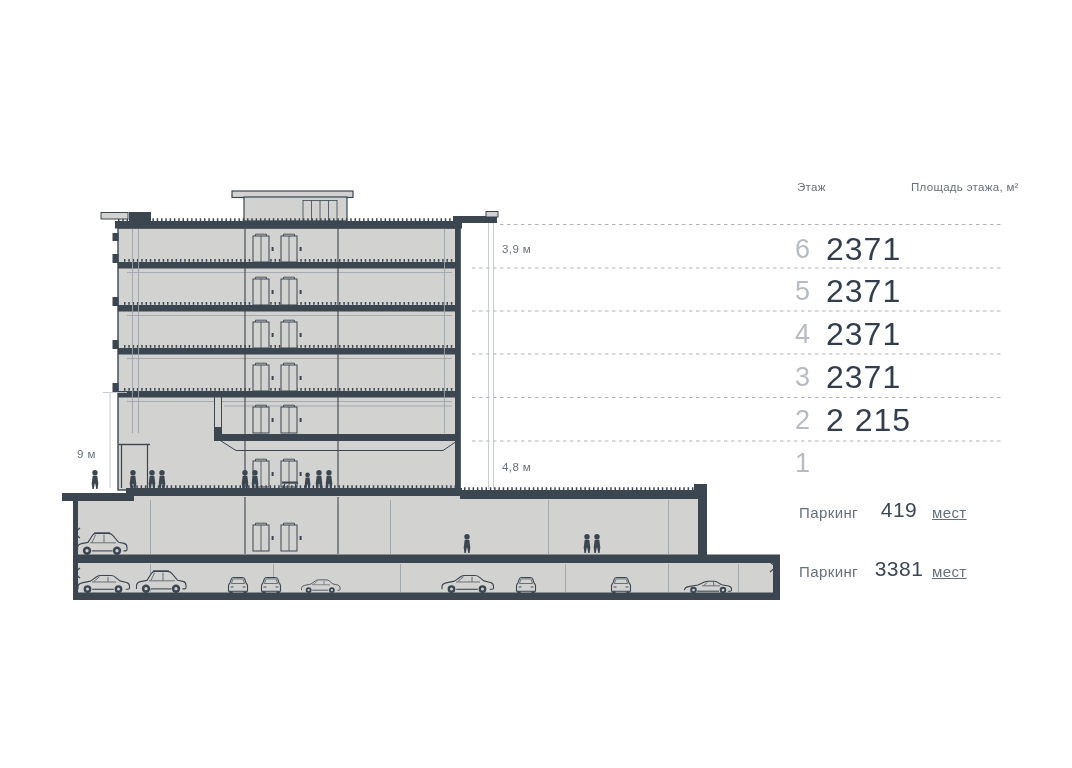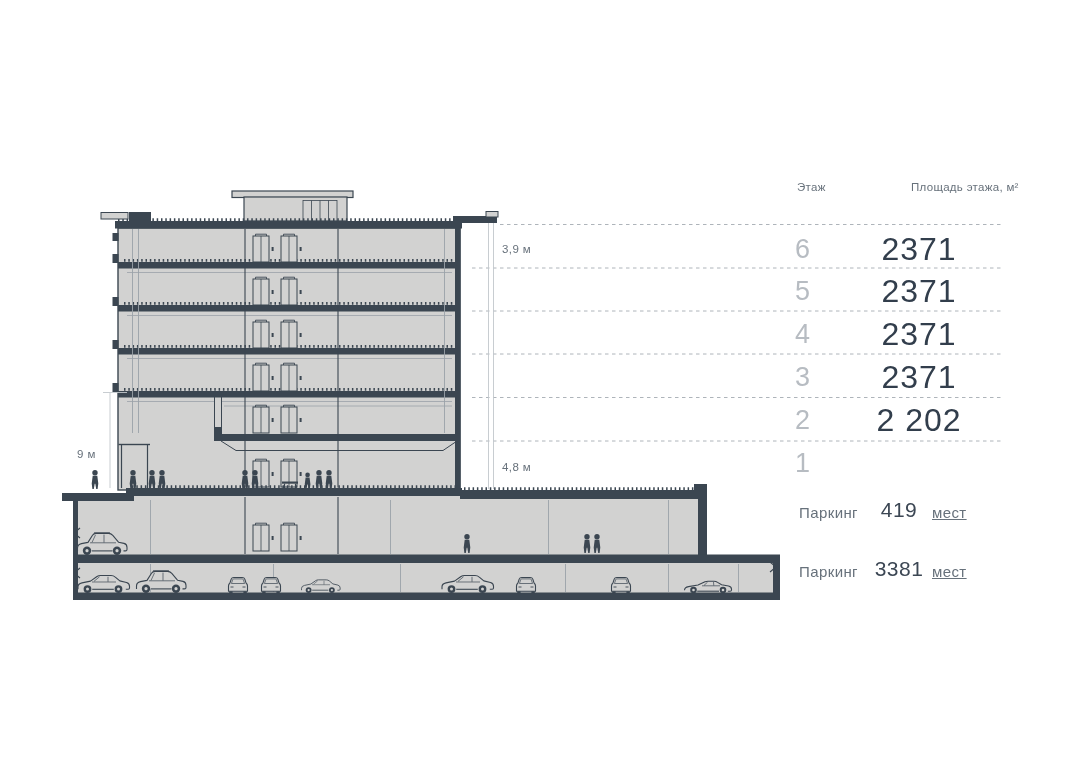--- a/index.html
+++ b/index.html
@@ -11,21 +11,21 @@
   svg text{font-family:"Liberation Sans",sans-serif;}
   .dim-label{font-size:11.5px;fill:#67717b;letter-spacing:0.4px;}
 
   .panel{position:absolute;left:0;top:0;width:1072px;height:768px;pointer-events:none;}
   .th{position:absolute;font-size:11.5px;color:#67717b;letter-spacing:0.3px;white-space:nowrap;}
   .th-floor{left:797px;top:181px;}
   .th-area{left:875px;top:181px;margin-left:36px;}
 
   .frow{position:absolute;left:780px;width:232px;height:44px;display:flex;align-items:center;}
   .fnum{width:46px;text-align:center;font-size:27px;color:#b7bcc2;letter-spacing:1px;}
-  .fval{flex:1;text-align:center;font-size:32px;color:#323e4c;letter-spacing:1px;white-space:pre;}
+  .fval{flex:1;font-size:32px;color:#323e4c;letter-spacing:1px;white-space:pre;}
 
   .prow{position:absolute;left:780px;width:240px;height:26px;}
   .plabel{position:absolute;left:19px;top:6px;font-size:15px;color:#67717b;letter-spacing:0.4px;}
   .pval{position:absolute;left:74px;top:0;width:90px;text-align:center;font-size:21px;color:#3c4754;letter-spacing:0.5px;}
   .punit{position:absolute;left:152px;top:6px;font-size:15px;color:#67717b;letter-spacing:0.4px;text-decoration:underline;}
 </style>
 </head>
 <body>
 
 <div class="stage">
@@ -269,21 +269,21 @@
     <div class="frow" style="top:312px">
       <span class="fnum">4</span>
       <span class="fval">2371</span>
     </div>
     <div class="frow" style="top:355px">
       <span class="fnum">3</span>
       <span class="fval">2371</span>
     </div>
     <div class="frow" style="top:398px">
       <span class="fnum">2</span>
-      <span class="fval">2 202</span>
+      <span class="fval">2 215</span>
     </div>
     <div class="frow" style="top:441px">
       <span class="fnum">1</span>
     </div>
 
     <div class="prow" style="top:498px">
       <span class="plabel">Паркинг</span>
       <span class="pval">419</span>
       <span class="punit">мест</span>
     </div>

